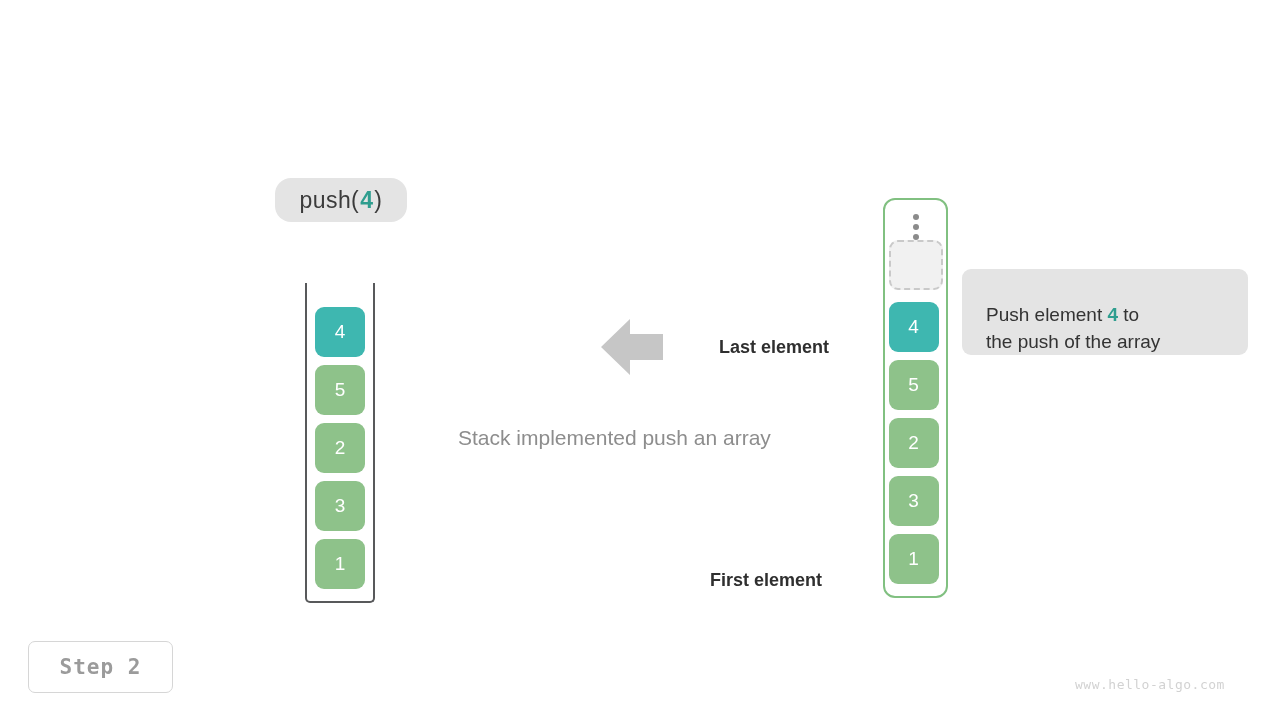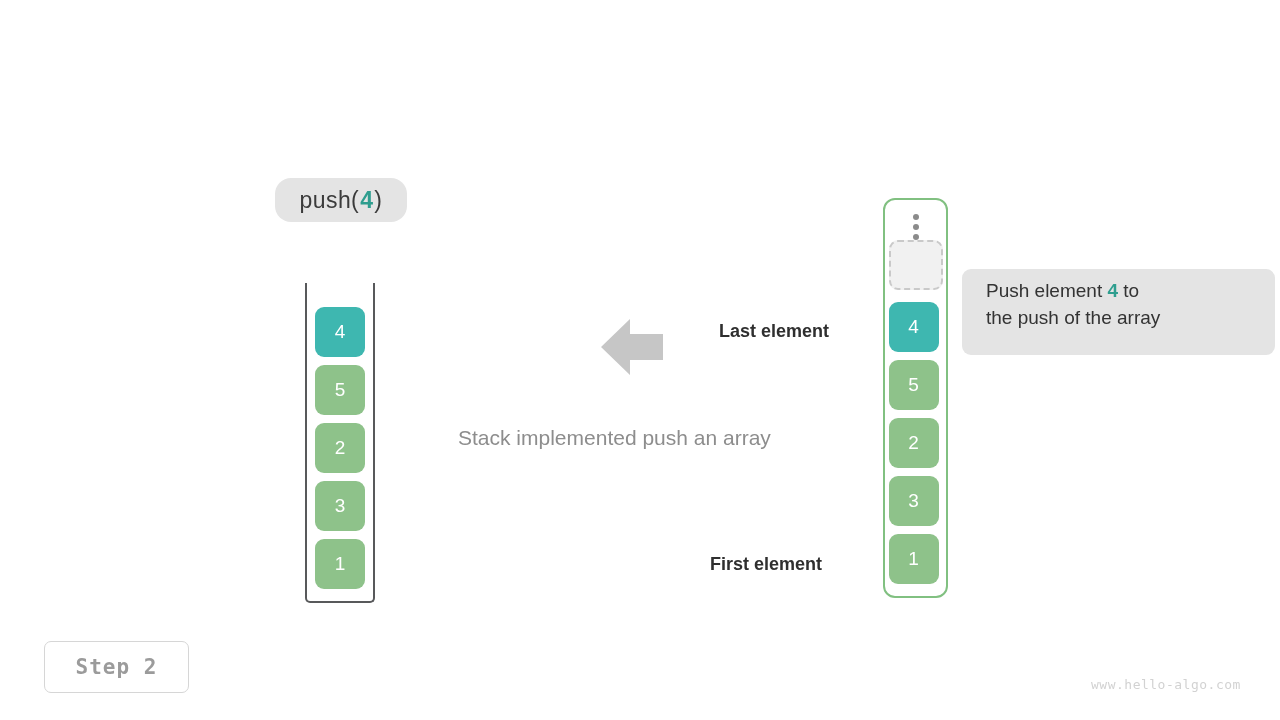--- a/index.html
+++ b/index.html
@@ -136,57 +136,58 @@
     height: 58px;
   }
 
   
   .annot {
     position: absolute;
     font-size: 18px;
     font-weight: bold;
     color: #2f2f2f;
     white-space: nowrap;
+    margin-top: 16px;
   }
   #label-last  { left: 719px; top: 321px; }
   #label-first { left: 710px; top: 554px; }
 
   #caption {
     position: absolute;
     left: 458px;
     top: 426px;
     font-size: 21px;
     color: #8d8d8d;
     white-space: nowrap;
   }
 
   
   #tooltip {
     position: absolute;
     left: 962px;
     top: 269px;
-    width: 313px;
+    width: 286px;
     height: 86px;
     box-sizing: border-box;
     background: #e4e4e4;
     border-radius: 9px;
-    padding: 8px 24px;
+    padding: 32px 24px;
     font-size: 19px;
     line-height: 27px;
     color: #333333;
   }
   #tooltip .tip-val {
     color: #2f9e8f;
     font-weight: bold;
   }
 
   
   #step-badge {
     position: absolute;
-    left: 44px;
+    left: 28px;
     top: 641px;
     width: 145px;
     height: 52px;
     box-sizing: border-box;
     border: 1px solid #d6d6d6;
     border-radius: 7px;
     display: flex;
     align-items: center;
     justify-content: center;
     font-family: "DejaVu Sans Mono", monospace;
@@ -198,21 +199,20 @@
 
   
   #watermark {
     position: absolute;
     left: 1075px;
     top: 677px;
     font-family: "DejaVu Sans Mono", monospace;
     font-size: 13px;
     color: #d2d2d2;
     letter-spacing: .5px;
-    margin-left: 16px;
   }
 </style>
 </head>
 <body>
 
 <div id="op-label">
   <span>push(</span>
     <span class="op-arg">4</span>
     <span>)</span>
 </div>

